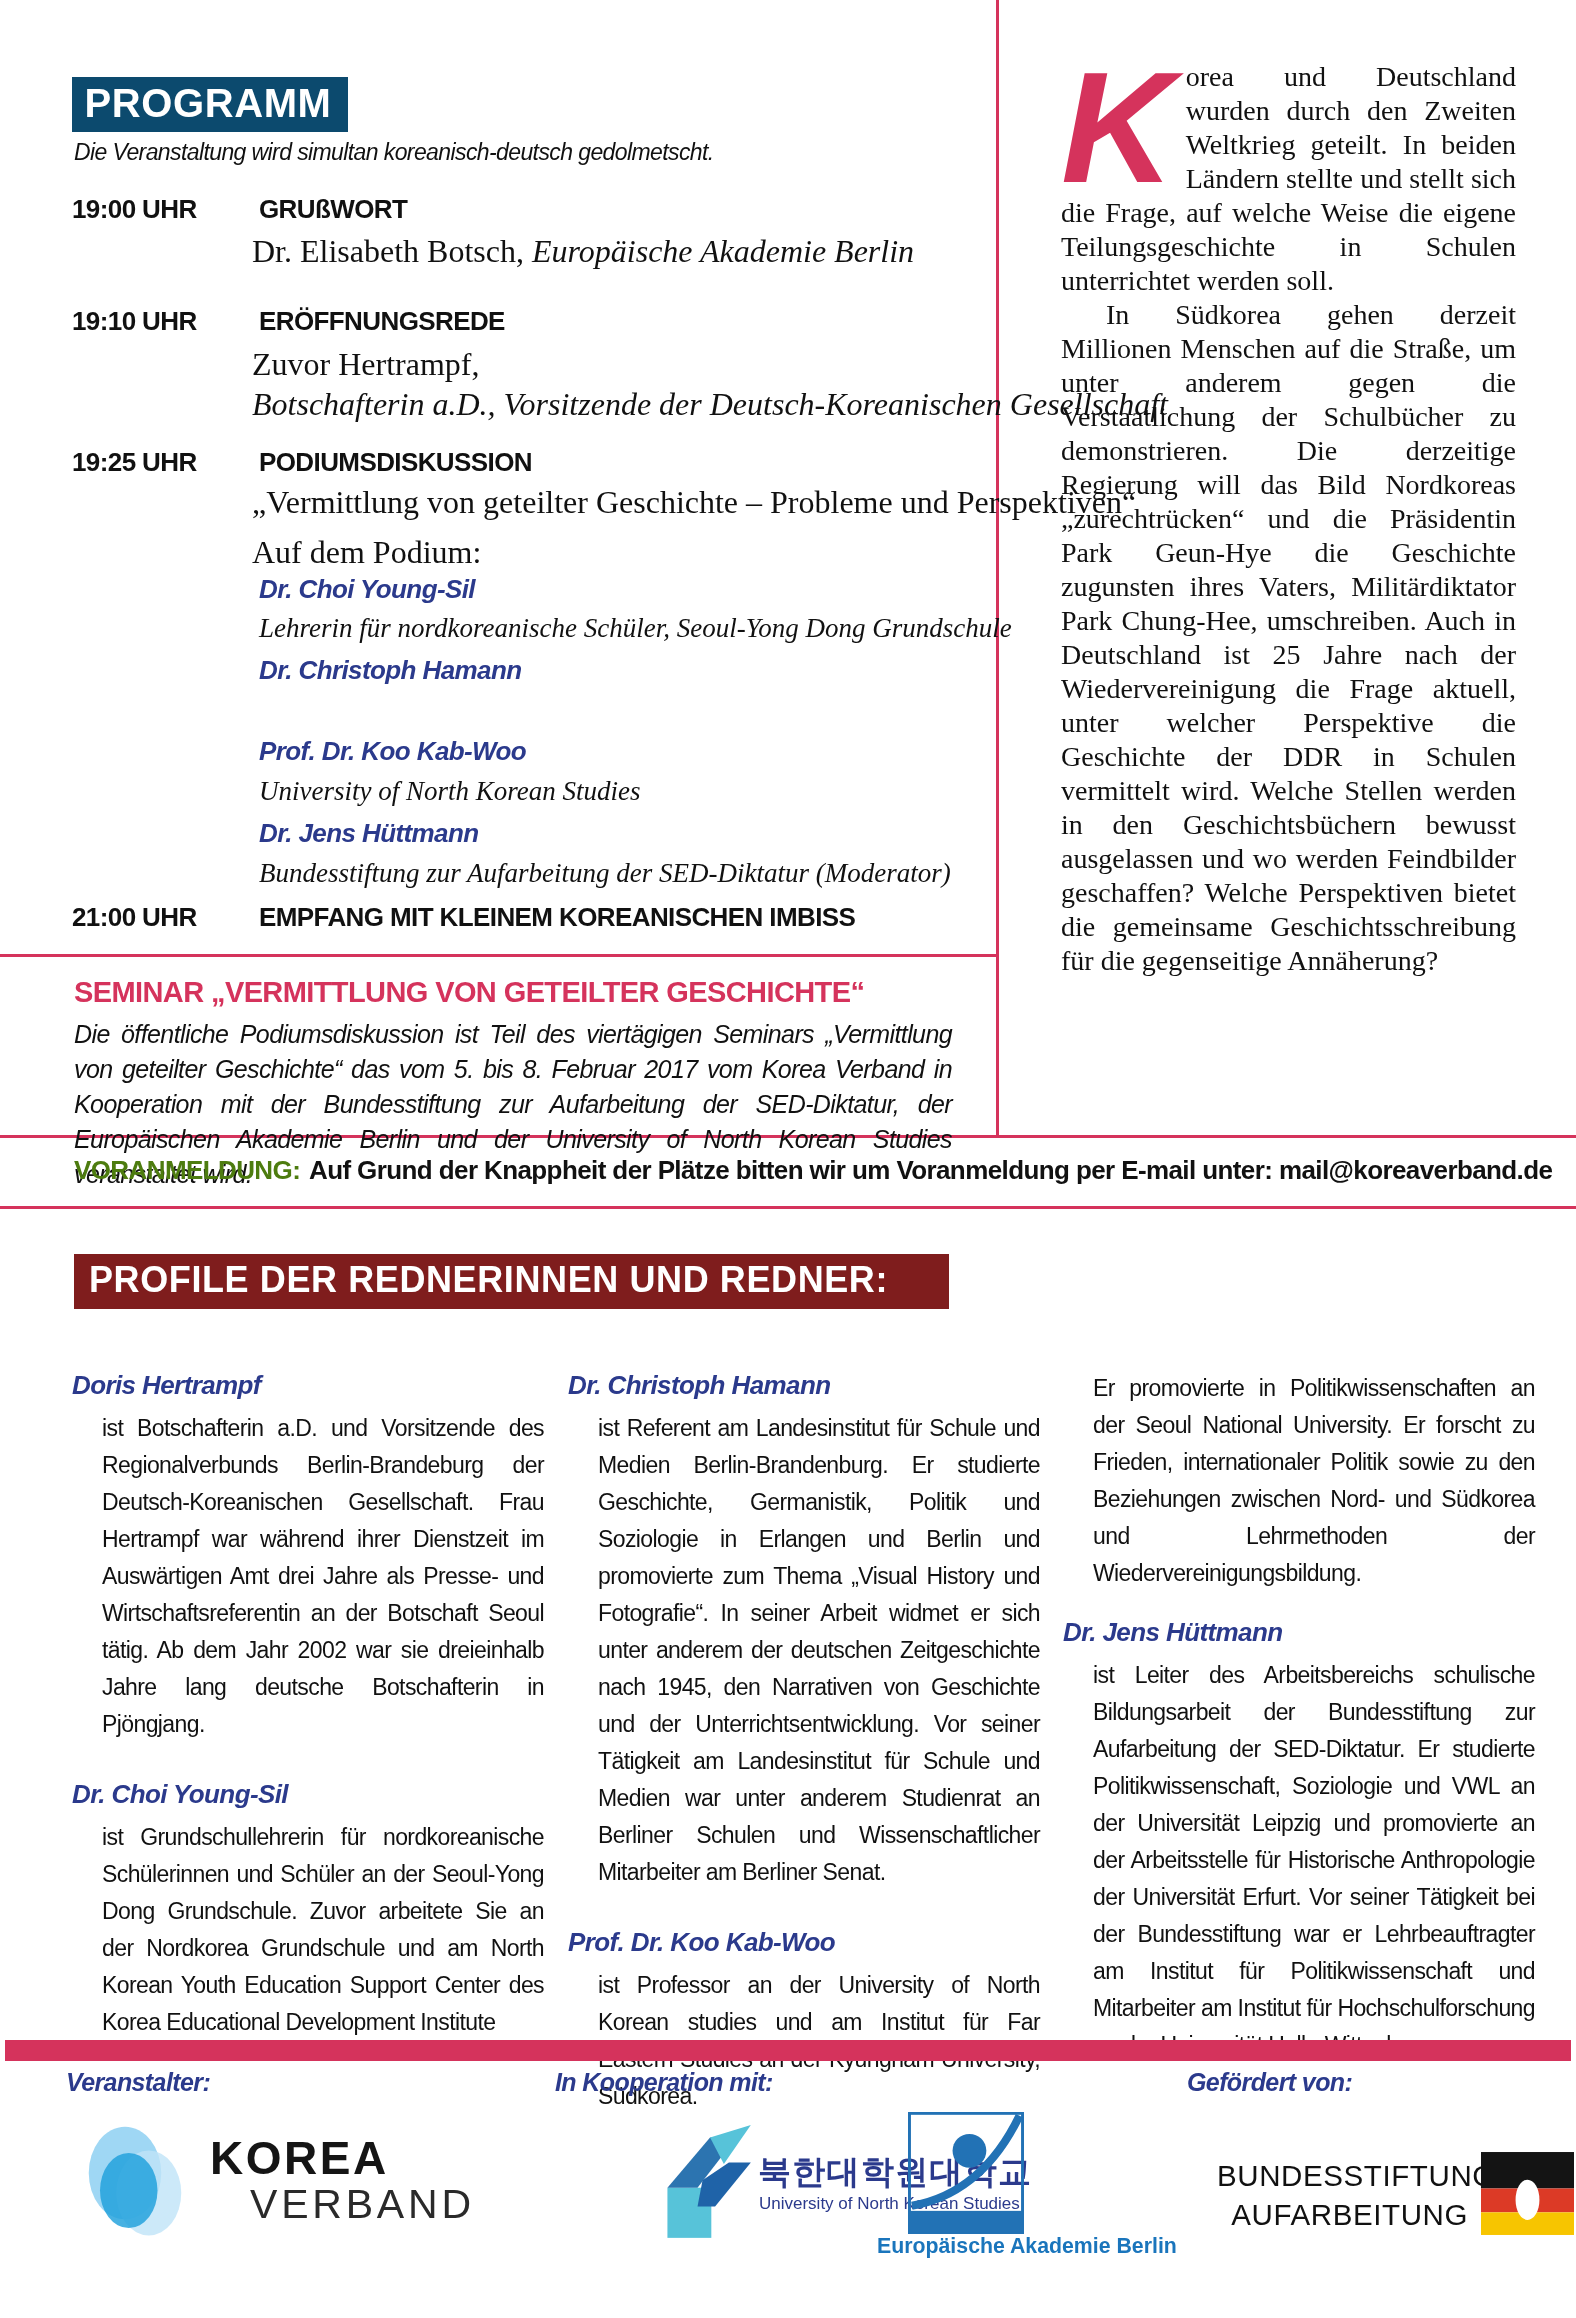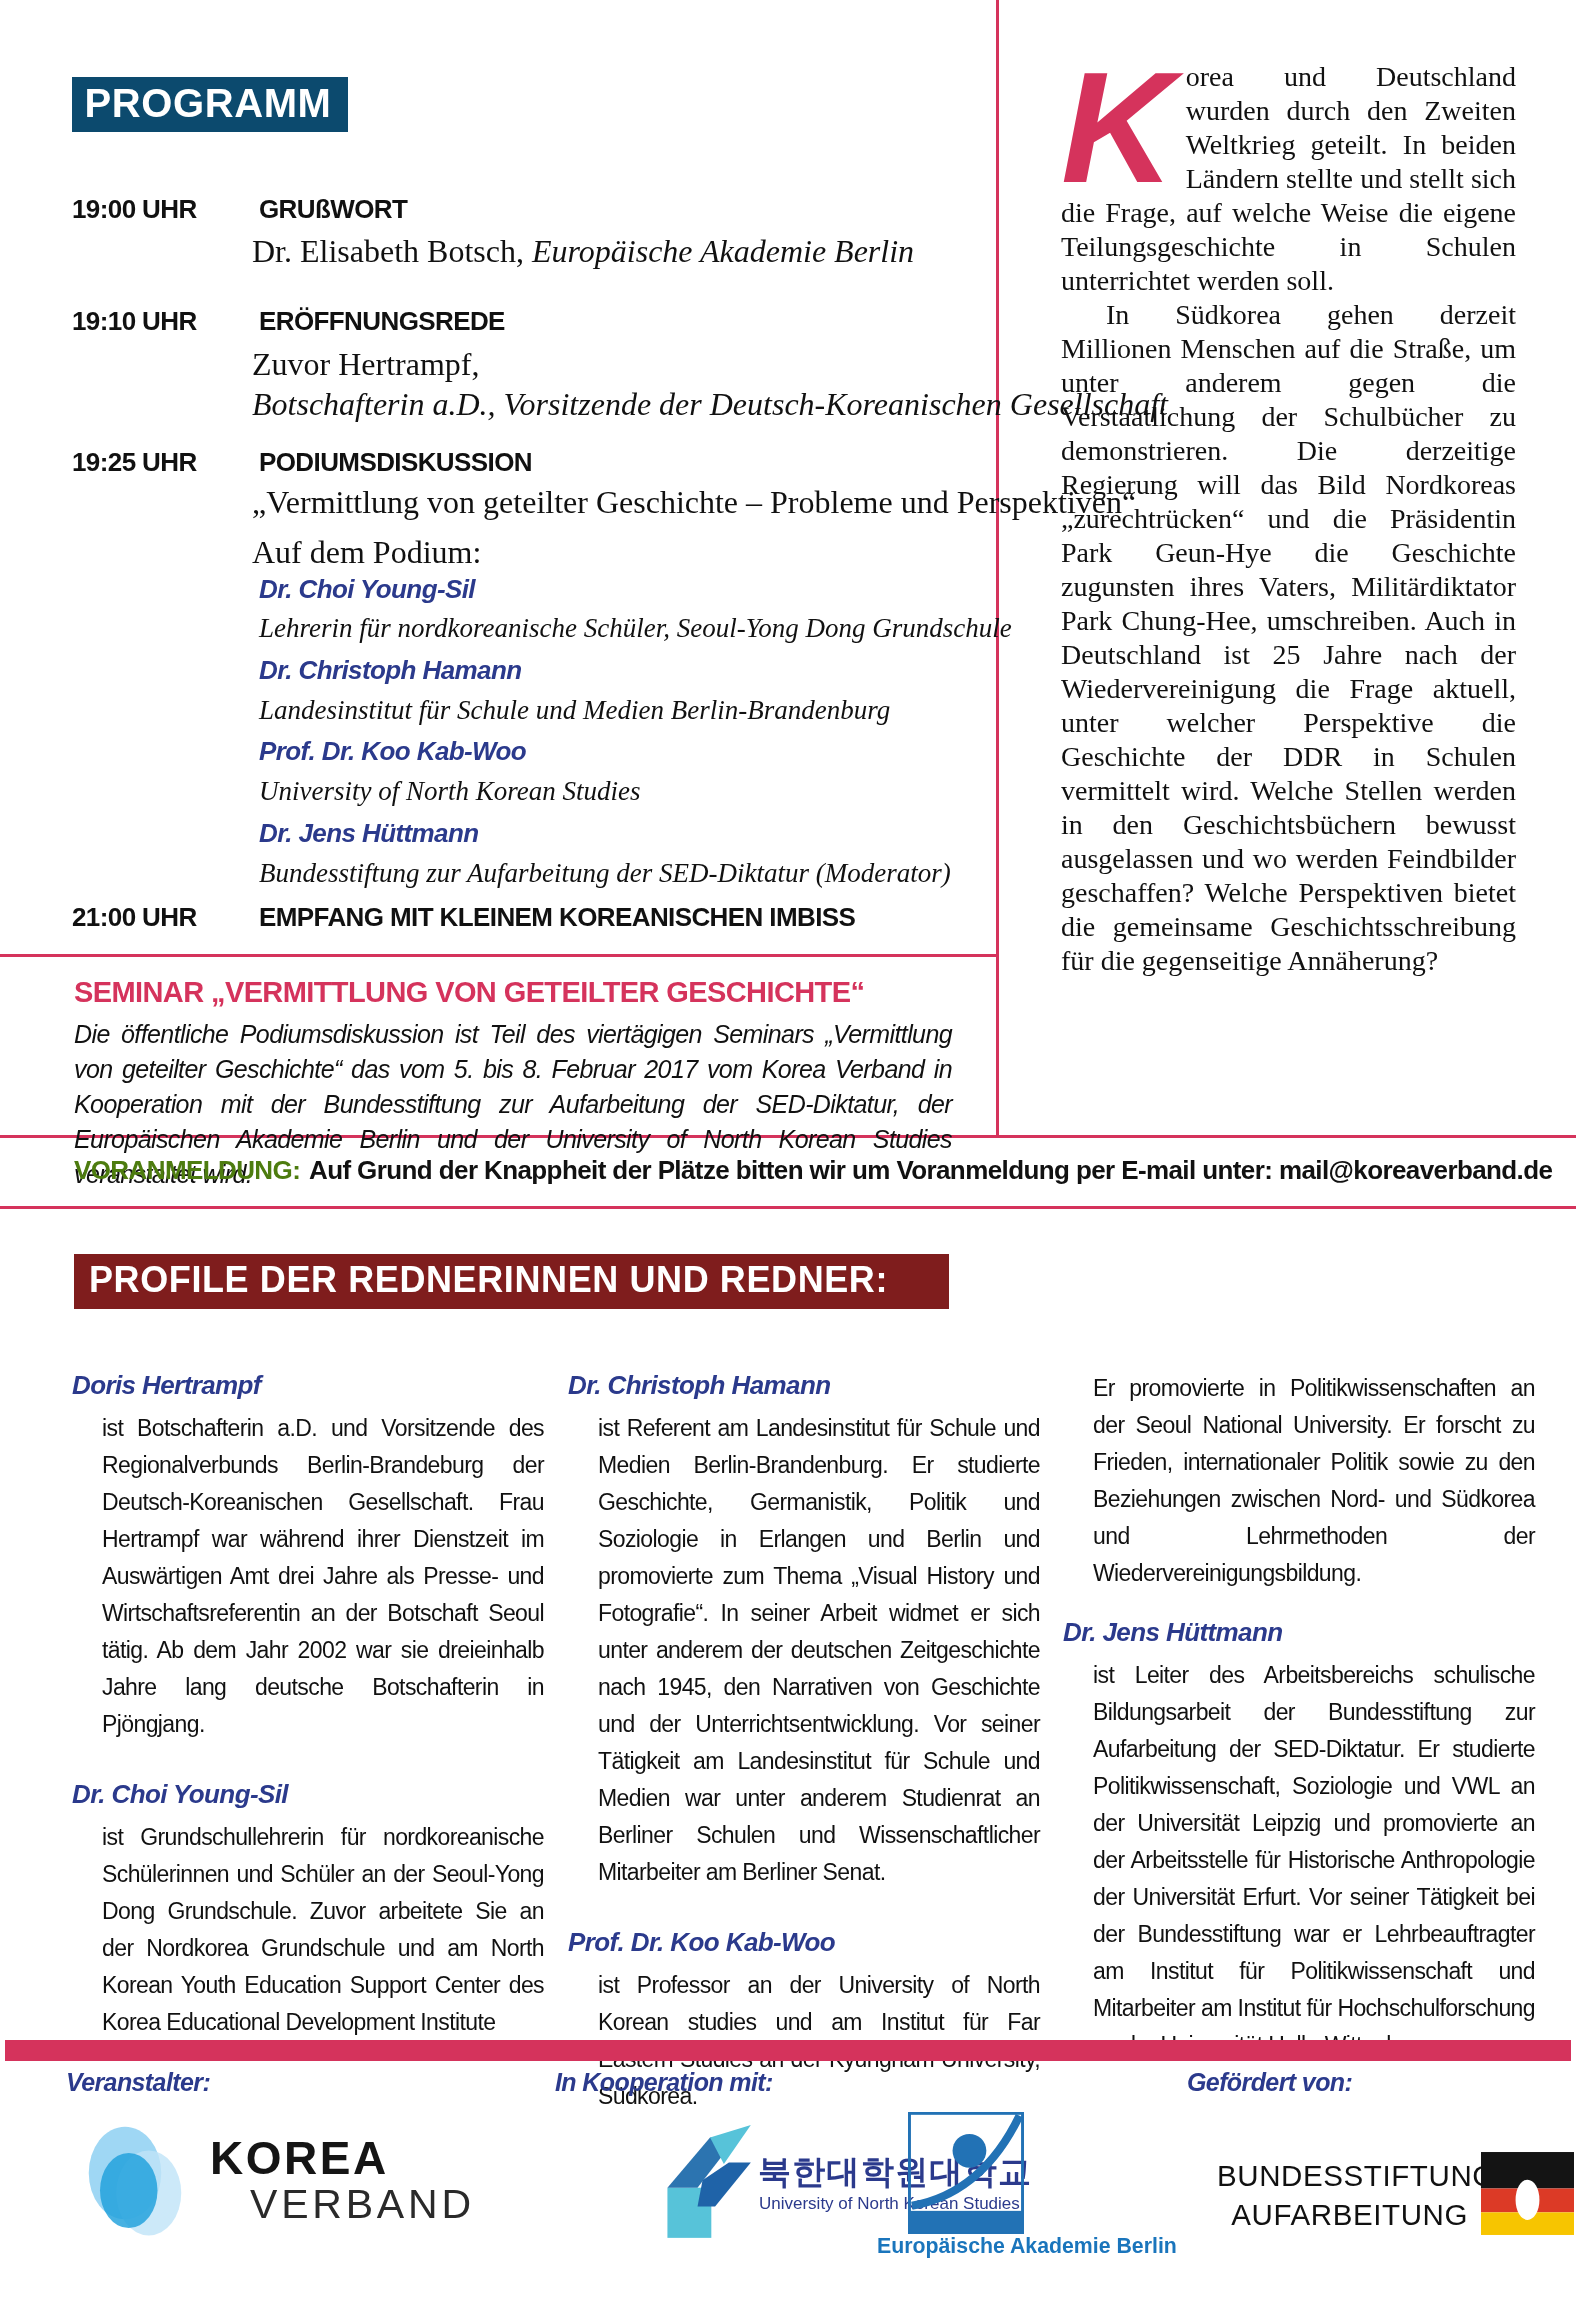--- a/index.html
+++ b/index.html
@@ -76,39 +76,39 @@
 <div class="page">
 
   <div class="vrule"></div>
   <div class="hrule r1"></div>
   <div class="hrule r2"></div>
   <div class="hrule r3"></div>
 
   <div class="programm-box">
     <span>PROGRAMM</span>
   </div>
+  <div class="subtitle">Die Veranstaltung wird simultan koreanisch-deutsch gedolmetscht.</div>
 
   <div class="time" style="top:194px">19:00 UHR</div>
   <div class="slot-title" style="top:194px">GRUßWORT</div>
   <div class="serifline" style="top:233px"><span>Dr. Elisabeth Botsch,</span> <span class="it"> Europäische Akademie Berlin</span></div>
 
   <div class="time" style="top:306px">19:10 UHR</div>
   <div class="slot-title" style="top:306px">ERÖFFNUNGSREDE</div>
   <div class="serifline" style="top:346px">Zuvor Hertrampf,</div>
   <div class="serifline it" style="top:386px;font-style:italic">Botschafterin a.D., Vorsitzende der Deutsch-Koreanischen Gesellschaft</div>
 
   <div class="time" style="top:447px">19:25 UHR</div>
   <div class="slot-title" style="top:447px">PODIUMSDISKUSSION</div>
   <div class="serifline" style="top:484px">„Vermittlung von geteilter Geschichte – Probleme und Perspektiven“</div>
   <div class="serifline" style="top:534px">Auf dem Podium:</div>
 
   <div class="speaker-name" style="top:574px">Dr. Choi Young-Sil</div>
   <div class="speaker-aff" style="top:613px">Lehrerin für nordkoreanische Schüler, Seoul-Yong Dong Grundschule</div>
   <div class="speaker-name" style="top:655px">Dr. Christoph Hamann</div>
-  <div class="speaker-aff" style="top:695px">Landesinstitut für Schule und Medien Berlin-Brandenburg</div>
   <div class="speaker-name" style="top:736px">Prof. Dr. Koo Kab-Woo</div>
   <div class="speaker-aff" style="top:776px">University of North Korean Studies</div>
   <div class="speaker-name" style="top:818px">Dr. Jens Hüttmann</div>
   <div class="speaker-aff" style="top:858px">Bundesstiftung zur Aufarbeitung der SED-Diktatur (Moderator)</div>
 
   <div class="time" style="top:902px">21:00 UHR</div>
   <div class="slot-title" style="top:902px">EMPFANG MIT KLEINEM KOREANISCHEN IMBISS</div>
 
   <div class="seminar-head">SEMINAR „VERMITTLUNG VON GETEILTER GESCHICHTE“</div>
   <div class="seminar-body">Die öffentliche Podiumsdiskussion ist Teil des viertägigen Seminars „Vermittlung von geteilter Geschichte“ das vom 5. bis 8. Februar 2017 vom Korea Verband in Kooperation mit der Bundesstiftung zur Aufarbeitung der SED-Diktatur, der Europäischen Akademie Berlin und der University of North Korean Studies veranstaltet wird.</div>

